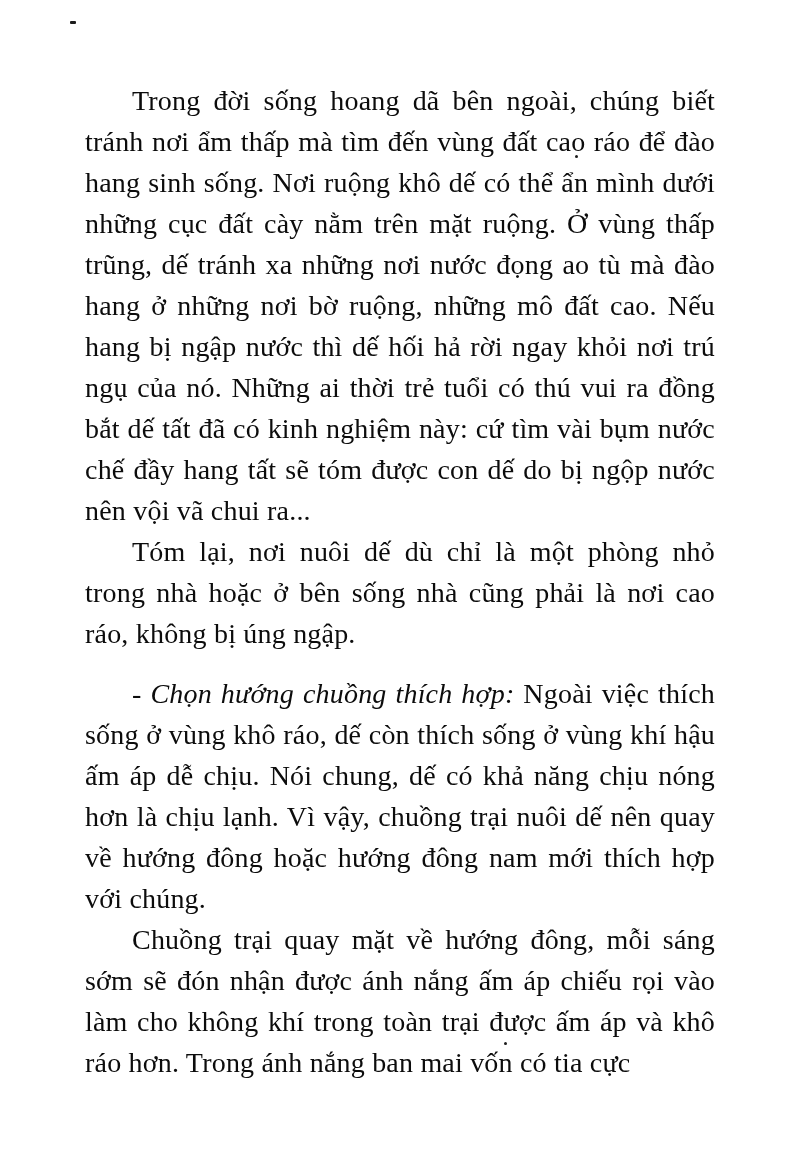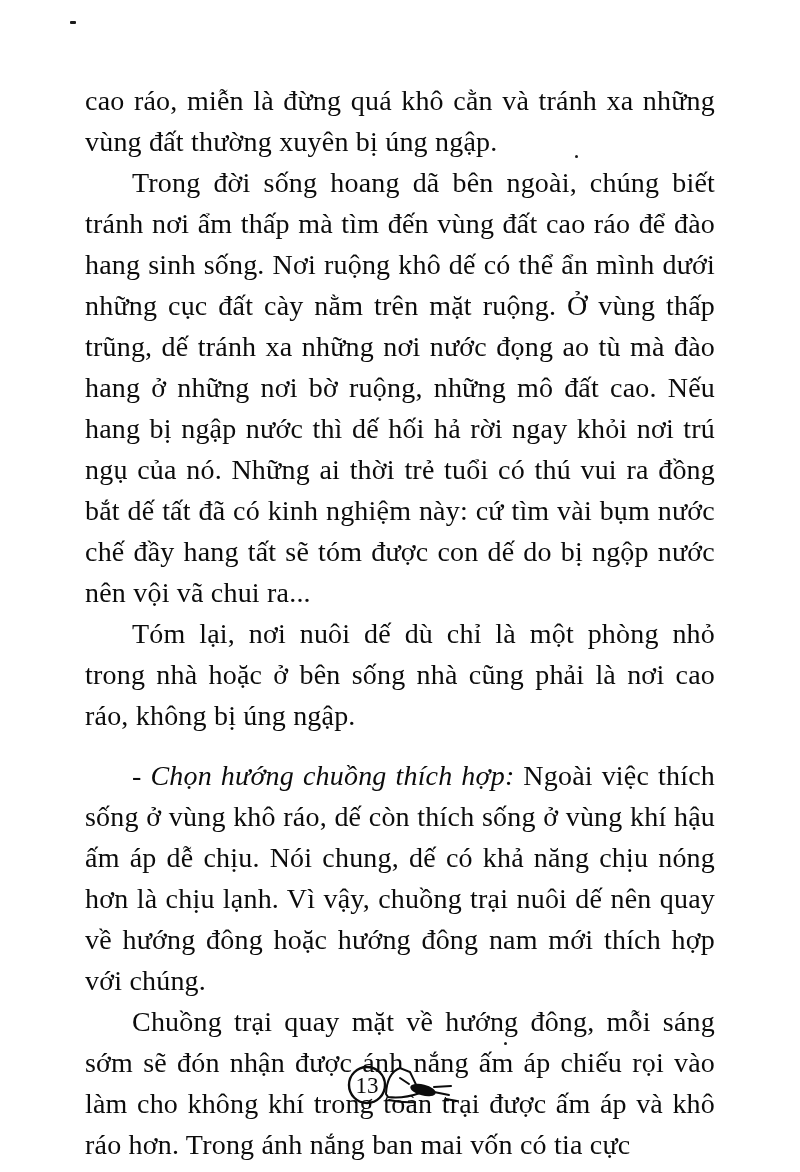--- a/index.html
+++ b/index.html
@@ -48,38 +48,20 @@
 </head>
 <body>
 
 <div class="page">
 
   <span class="speck" id="speck-top"></span>
   <span class="speck" id="speck-mid"></span>
   <span class="speck" id="speck-bottom"></span>
 
   <div class="text-block">
-    <p class="noindent">cao ráo, miễn là đừng quá khô cằn và tránh xa những vùng đất thường xuyên bị úng ngập.</p>
     <p class="indent">Trong đời sống hoang dã bên ngoài, chúng biết tránh nơi ẩm thấp mà tìm đến vùng đất cao ráo để đào hang sinh sống. Nơi ruộng khô dế có thể ẩn mình dưới những cục đất cày nằm trên mặt ruộng. Ở vùng thấp trũng, dế tránh xa những nơi nước đọng ao tù mà đào hang ở những nơi bờ ruộng, những mô đất cao. Nếu hang bị ngập nước thì dế hối hả rời ngay khỏi nơi trú ngụ của nó. Những ai thời trẻ tuổi có thú vui ra đồng bắt dế tất đã có kinh nghiệm này: cứ tìm vài bụm nước chế đầy hang tất sẽ tóm được con dế do bị ngộp nước nên vội vã chui ra...</p>
     <p class="indent">Tóm lại, nơi nuôi dế dù chỉ là một phòng nhỏ trong nhà hoặc ở bên sống nhà cũng phải là nơi cao ráo, không bị úng ngập.</p>
     <p class="indent gap-before"><em>- Chọn hướng chuồng thích hợp:</em><span> Ngoài việc thích sống ở vùng khô ráo, dế còn thích sống ở vùng khí hậu ấm áp dễ chịu. Nói chung, dế có khả năng chịu nóng hơn là chịu lạnh. Vì vậy, chuồng trại nuôi dế nên quay về hướng đông hoặc hướng đông nam mới thích hợp với chúng.</span></p>
     <p class="indent">Chuồng trại quay mặt về hướng đông, mỗi sáng sớm sẽ đón nhận được ánh nắng ấm áp chiếu rọi vào làm cho không khí trong toàn trại được ấm áp và khô ráo hơn. Trong ánh nắng ban mai vốn có tia cực</p>
   </div>
 
-  <div class="footer-mark">
-    <svg width="130" height="56" viewBox="0 0 130 56" xmlns="http://www.w3.org/2000/svg">
-      <g>
-        <circle cx="22" cy="27" r="18" fill="none" stroke="#0c0c0c" stroke-width="2.4"></circle>
-        <text class="page-number-text" x="22" y="35" text-anchor="middle">13</text>
-      </g>
-      <g fill="none" stroke="#0c0c0c" stroke-width="2" stroke-linecap="round">
-        <path d="M41,36 Q42,15 55,10 L65,14 L75,35 Q58,41 43,39 Z" fill="#ffffff"></path>
-        <path d="M55,20 L64,26"></path>
-        <ellipse cx="78" cy="32" rx="13" ry="5.5" fill="#0c0c0c" stroke="none" transform="rotate(14 78 32)"></ellipse>
-        <path d="M89,29 L106,28"></path>
-        <path d="M89,34 L104,37"></path>
-        <path d="M101,41 L112,43"></path>
-        <path d="M44,42 Q58,45 70,44"></path>
-      </g>
-    </svg>
-  </div>
 
 </div>
 
 </body></html>

